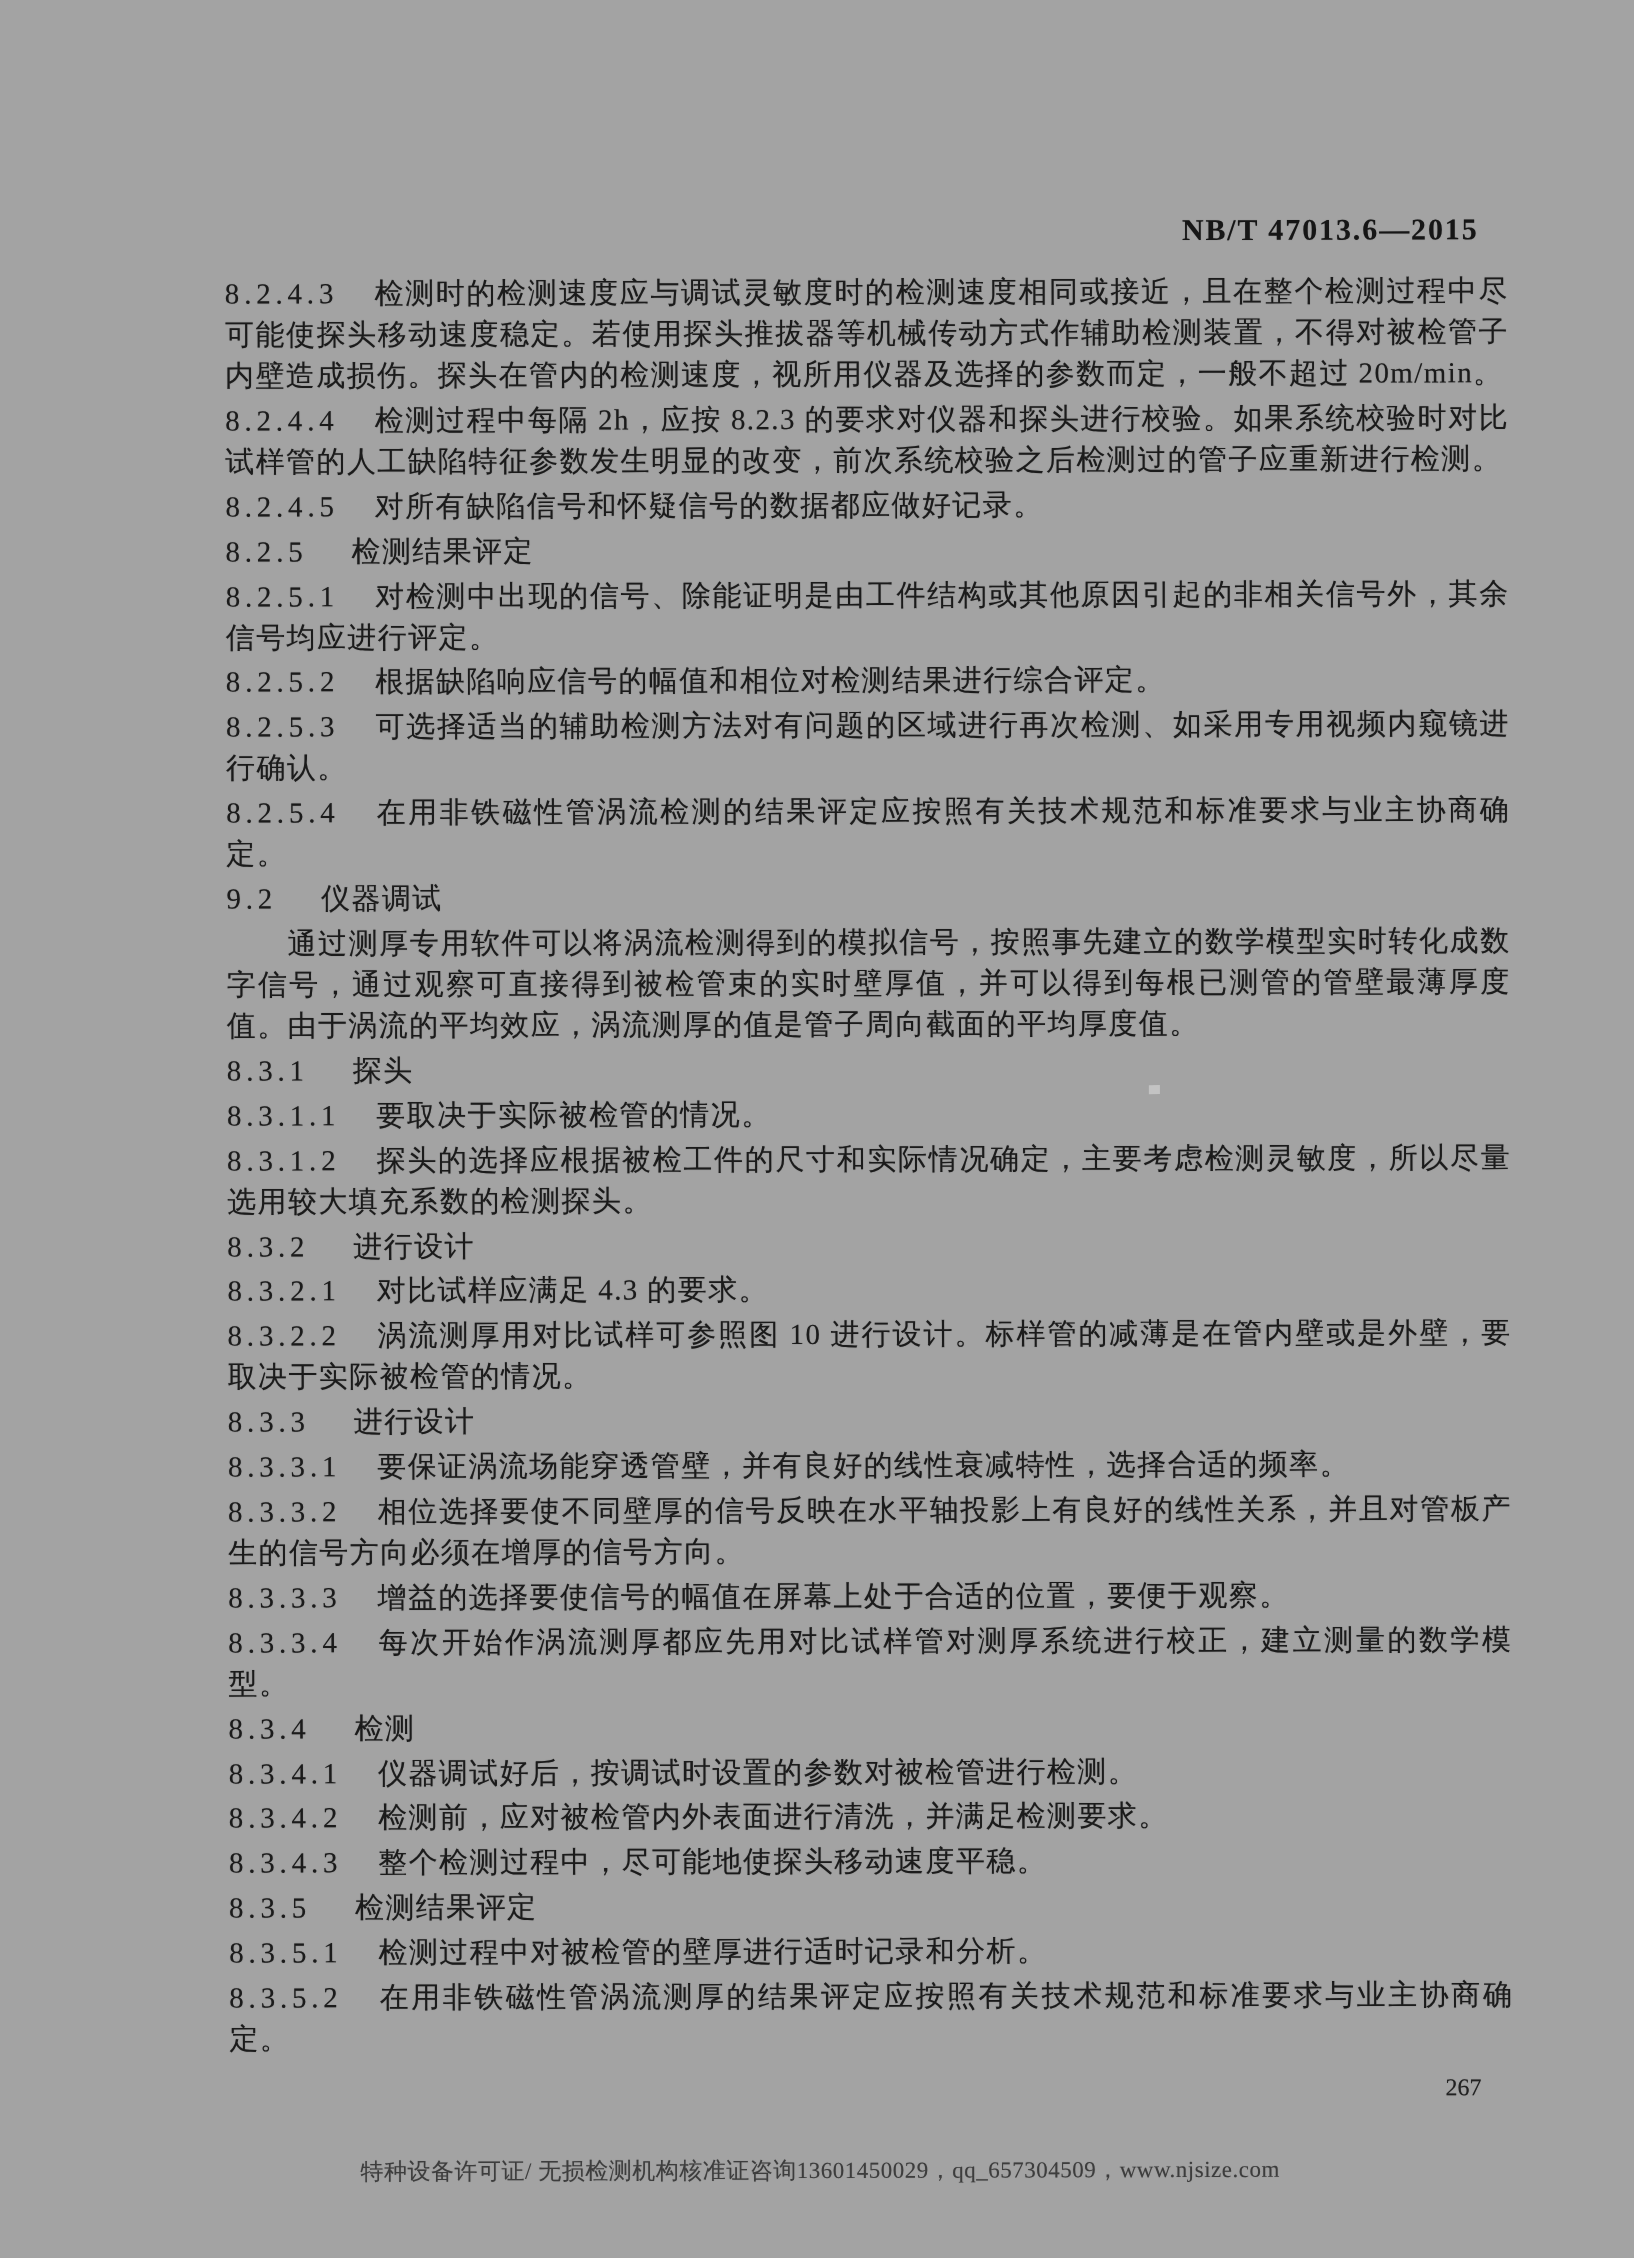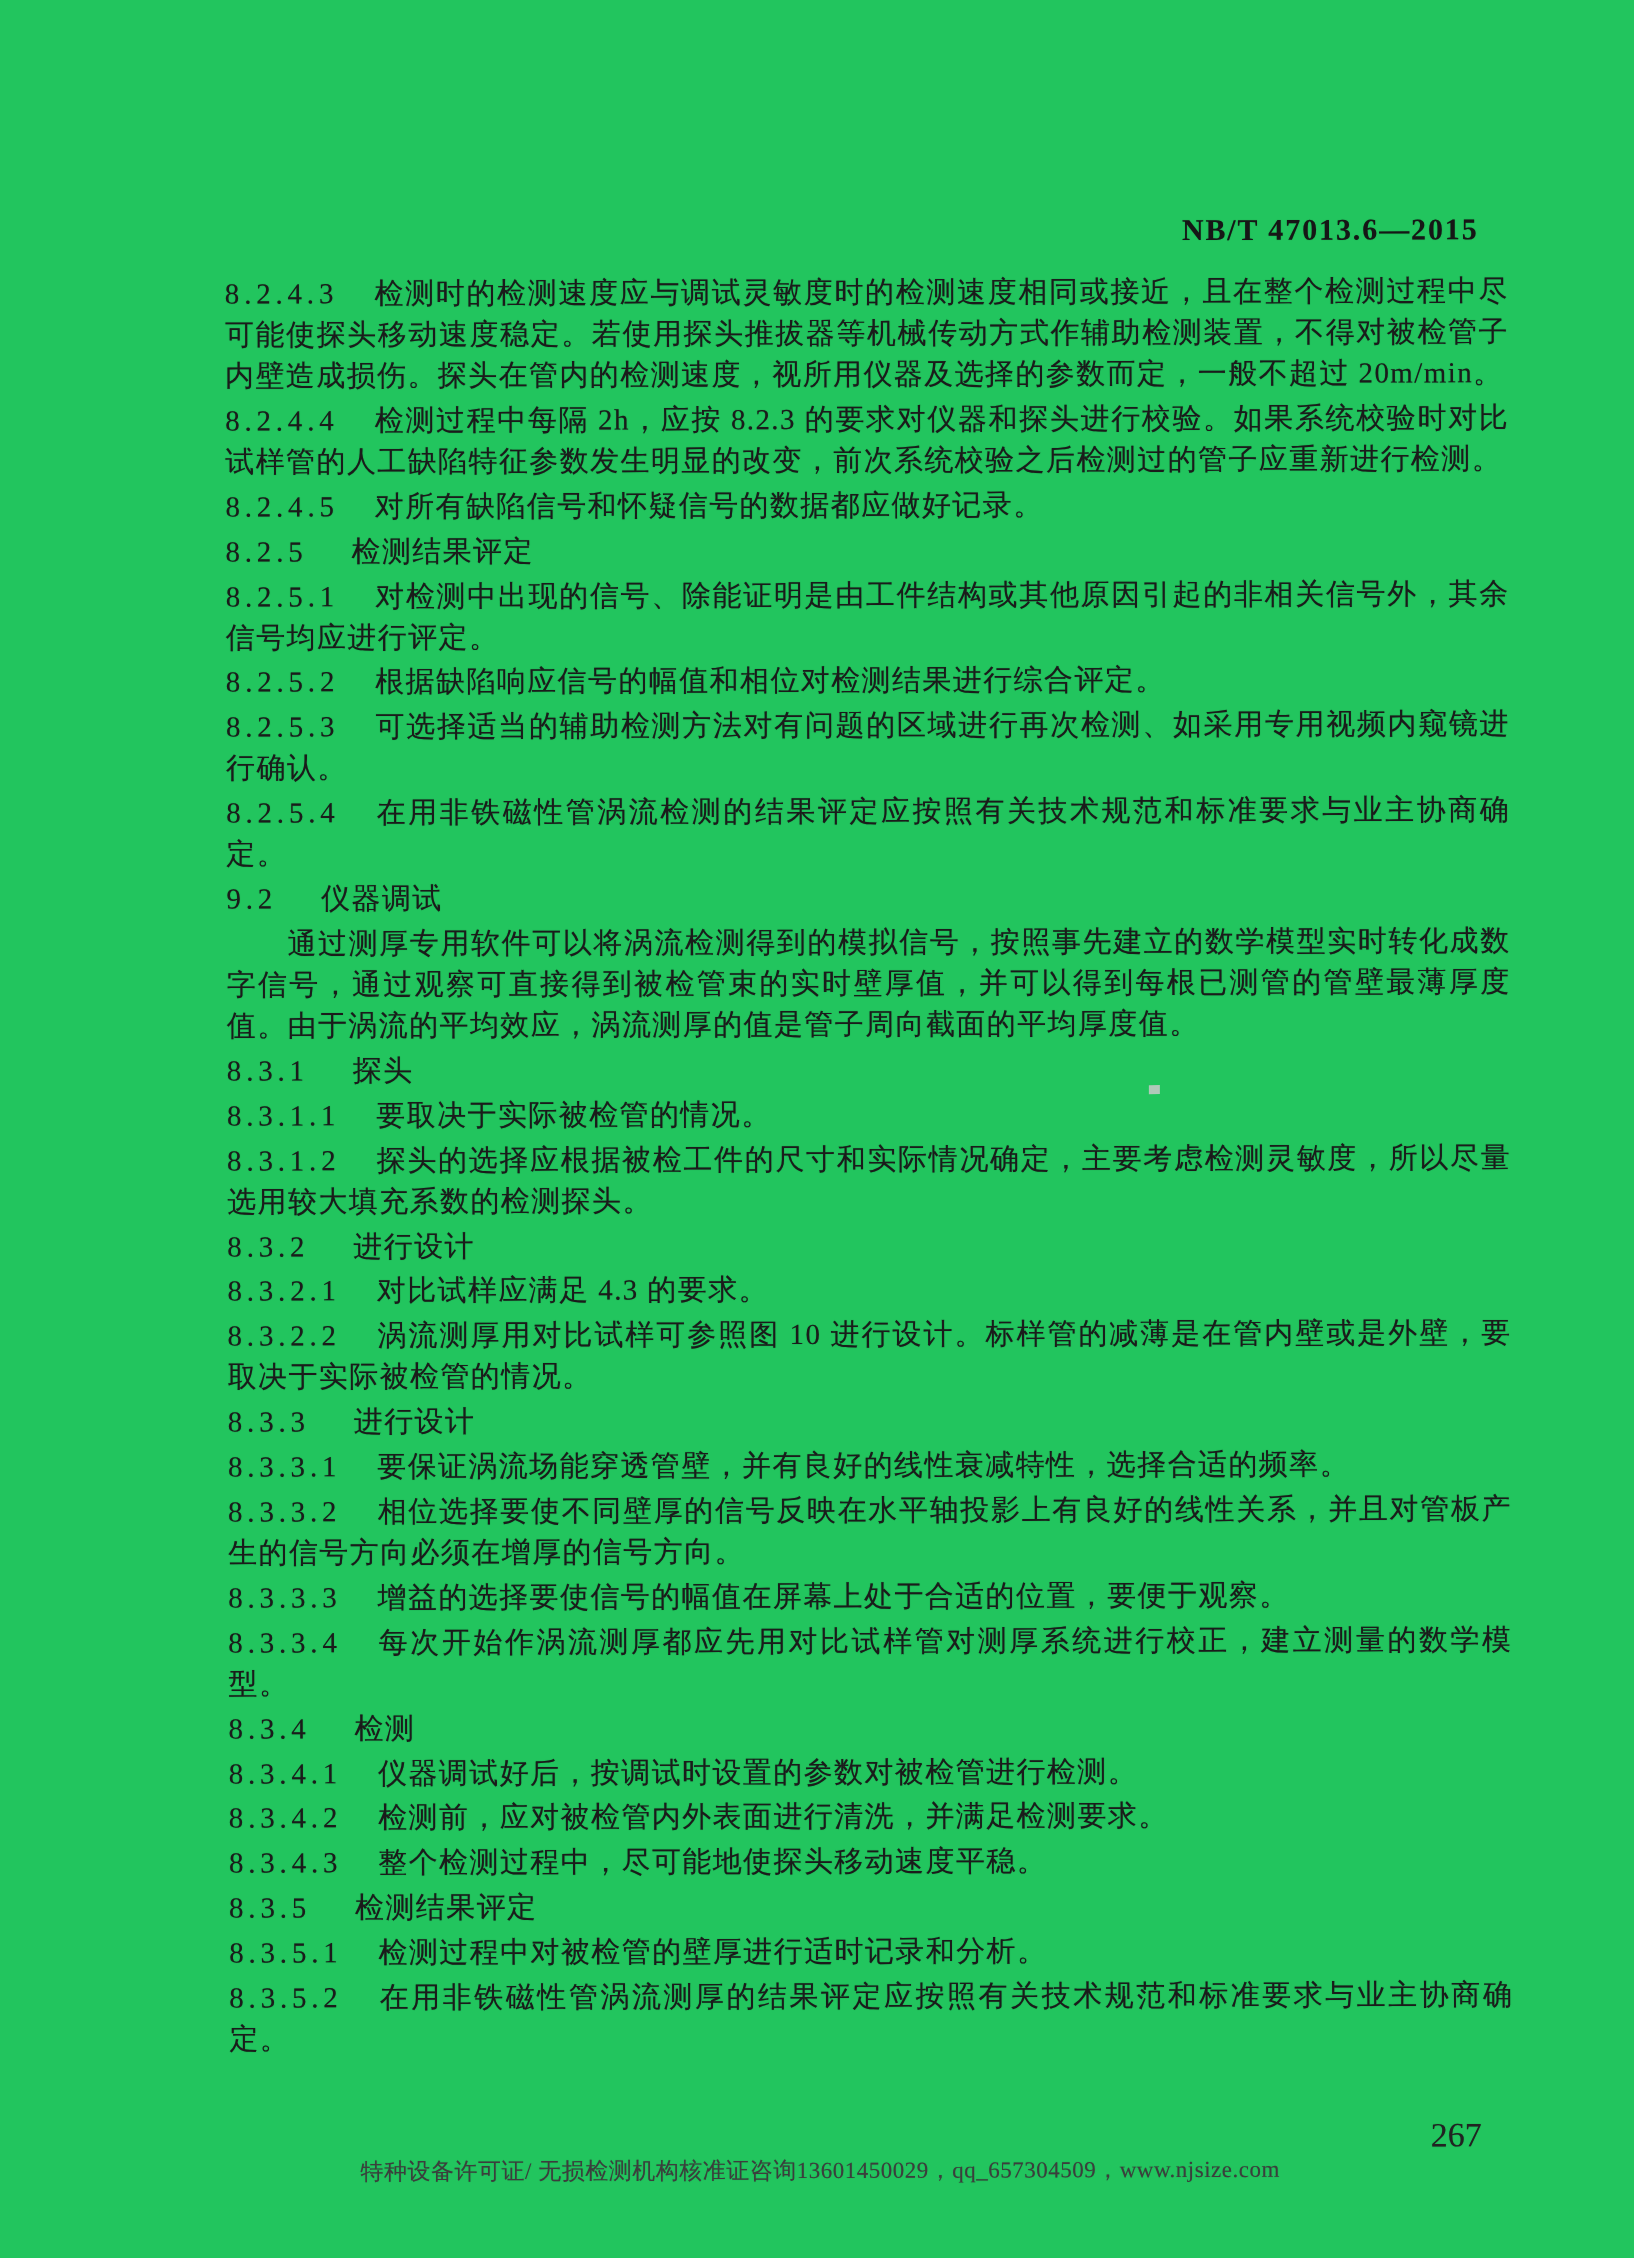--- a/index.html
+++ b/index.html
@@ -1,19 +1,19 @@
 <!DOCTYPE html>
 <html><head>
 <meta charset="utf-8">
 <style>
   html,body { margin:0; padding:0; background:#e8e8e8; }
   .page {
     position:relative;
     width:1635px; height:2258px;
-    background:#22c55e;
+    background:#a3a3a3;
     overflow:hidden;
     font-family:"Liberation Serif","DejaVu Serif",serif;
     color:#1b1b1b;
   }
   .scan-content {
     position:absolute; inset:0;
     transform:rotate(-0.15deg);
     transform-origin:50% 50%;
   }
   .doc-header {
@@ -49,24 +49,23 @@
     top:2155px; left:0; width:100%;
     text-align:center;
     font-size:23px;
     letter-spacing:0.5px;
     color:#3d3d3d;
     text-shadow:0 0 1px rgba(0,0,0,0.25);
   }
   .page-number {
     position:absolute;
     top:2076px; right:156px;
-    font-size:34px;
+    font-size:24px;
     color:#222;
     text-shadow:0 0 1px rgba(0,0,0,0.35);
-    margin-top:42px;
   }
   .scan-speckle {
     position:absolute;
     left:1149px; top:1086px;
     width:10.6px; height:8.7px;
     background:#c9c9c9;
     opacity:0.85;
   }
 </style>
 </head>

